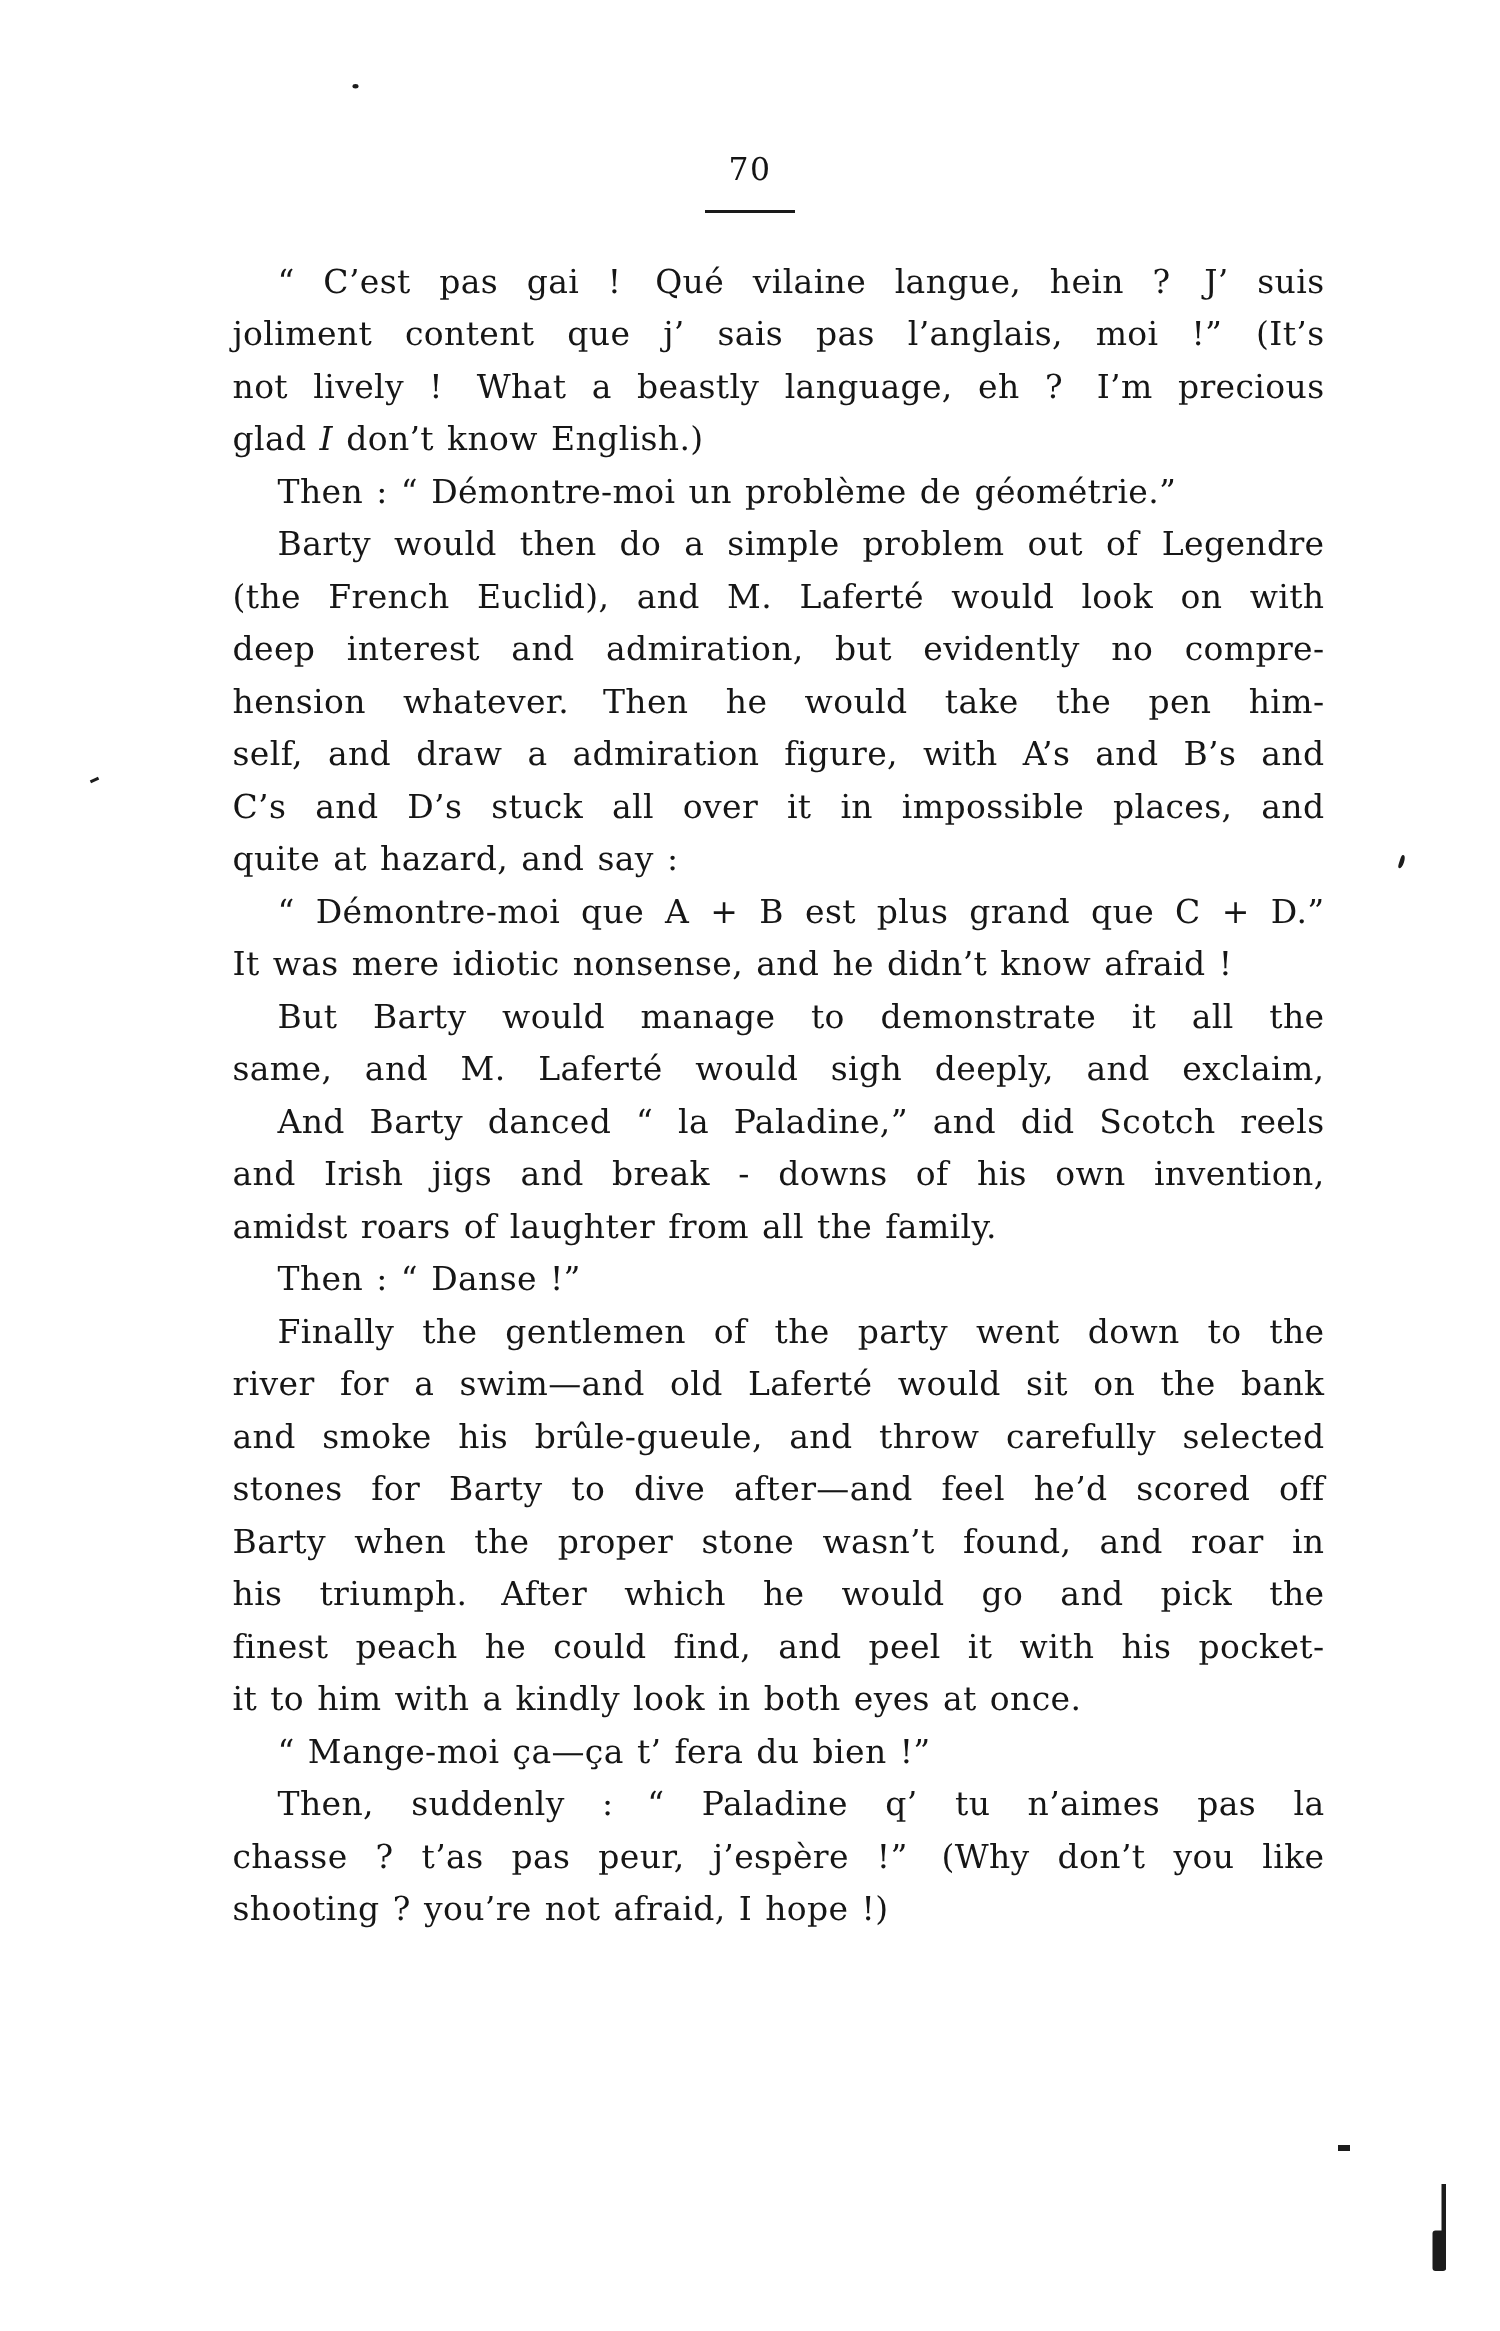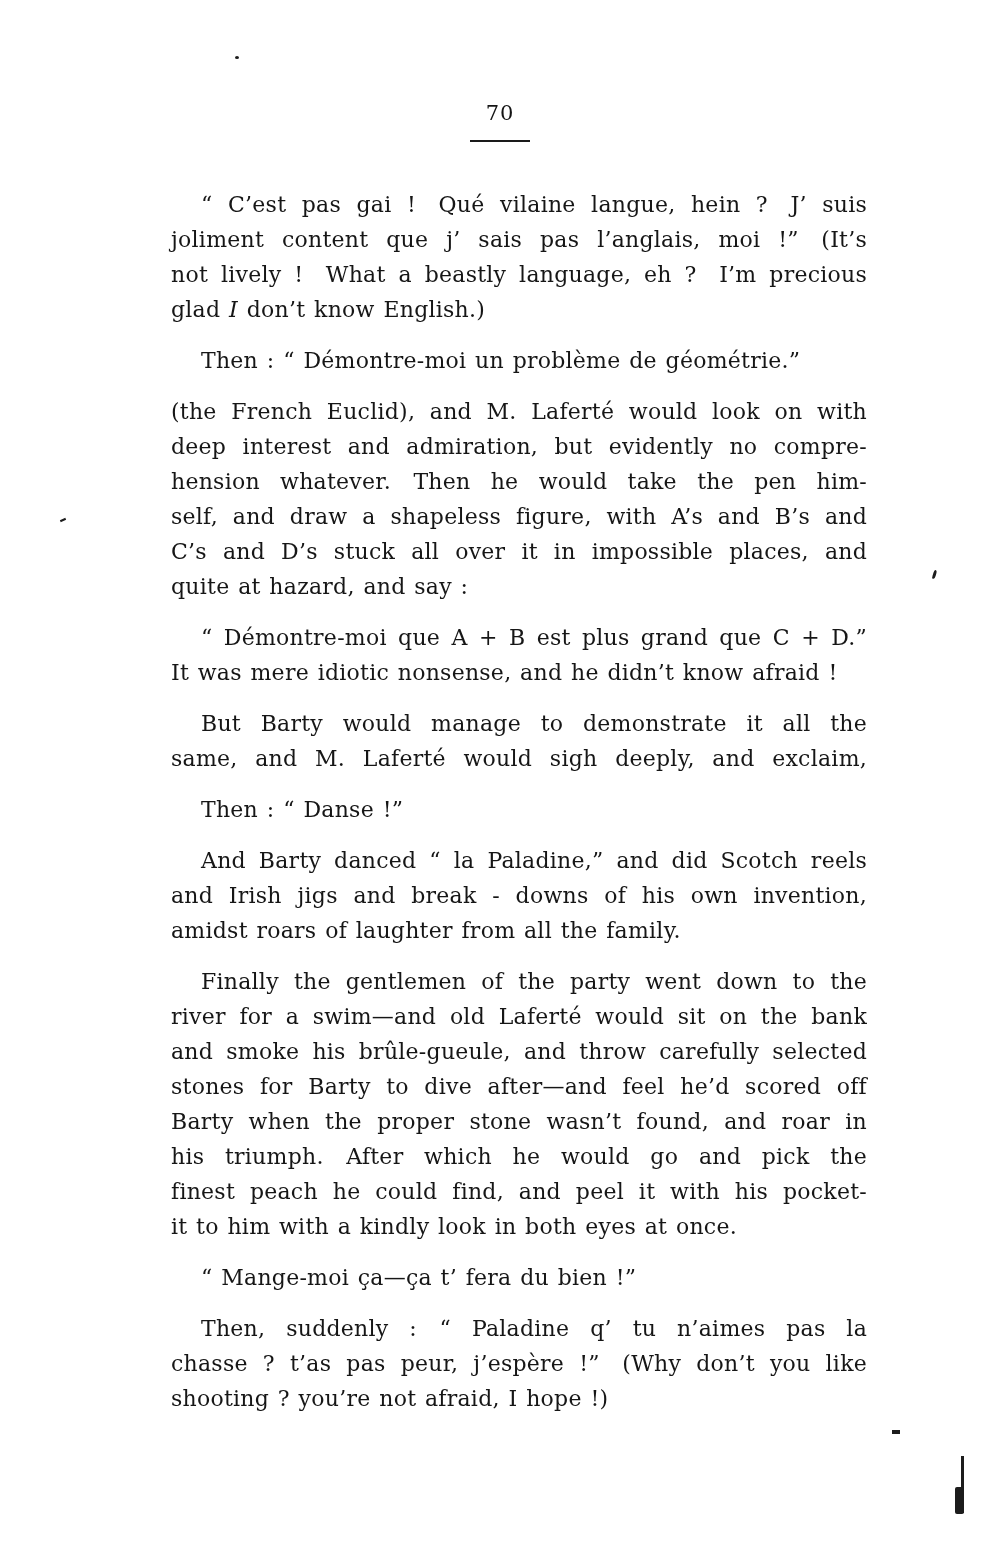--- a/index.html
+++ b/index.html
@@ -39,21 +39,21 @@
     position: absolute;
     left: 155px;
     top: 171px;
     width: 728px;
     font-size: 22px;
     line-height: 35px;
     letter-spacing: 0.25px;
     word-spacing: 1.5px;
   }
   .para {
-    margin: 16px;
+    margin: 0;
     padding: 0;
   }
   .line {
     text-align: justify;
     text-align-last: justify;
     white-space: nowrap;
   }
   .line.last {
     text-align-last: left;
     white-space: normal;
@@ -87,42 +87,43 @@
       <div class="para">
         <div class="line indent"><span>“ C’est pas gai !  Qué vilaine langue, hein ?  J’ suis</span></div>
         <div class="line"><span>joliment content que j’ sais pas l’anglais, moi !”  (It’s</span></div>
         <div class="line"><span>not lively !  What a beastly language, eh ?  I’m precious</span></div>
         <div class="line last"><span>glad </span><i>I</i><span> don’t know English.)</span></div>
       </div>
       <div class="para">
         <div class="line indent last"><span>Then : “ Démontre-moi un problème de géométrie.”</span></div>
       </div>
       <div class="para">
+        <div class="line indent"><span>Barty would then do a simple problem out of Legendre</span></div>
         <div class="line"><span>(the French Euclid), and M. Laferté would look on with</span></div>
         <div class="line"><span>deep interest and admiration, but evidently no compre-</span></div>
         <div class="line"><span>hension whatever.  Then he would take the pen him-</span></div>
-        <div class="line"><span>self, and draw a shapeless figure, with A’s and B’s and</span></div>
+        <div class="line"><span>self, and draw a admiration figure, with A’s and B’s and</span></div>
         <div class="line"><span>C’s and D’s stuck all over it in impossible places, and</span></div>
         <div class="line last"><span>quite at hazard, and say :</span></div>
       </div>
       <div class="para">
         <div class="line indent"><span>“ Démontre-moi que A + B est plus grand que C + D.”</span></div>
         <div class="line last"><span>It was mere idiotic nonsense, and he didn’t know afraid !</span></div>
       </div>
       <div class="para">
         <div class="line indent"><span>But Barty would manage to demonstrate it all the</span></div>
         <div class="line"><span>same, and M. Laferté would sigh deeply, and exclaim,</span></div>
       </div>
       <div class="para">
-        <div class="line indent last"><span>Then : “ Danse !”</span></div>
-      </div>
-      <div class="para">
         <div class="line indent"><span>And Barty danced “ la Paladine,” and did Scotch reels</span></div>
         <div class="line"><span>and Irish jigs and break - downs of his own invention,</span></div>
         <div class="line last"><span>amidst roars of laughter from all the family.</span></div>
+      </div>
+      <div class="para">
+        <div class="line indent last"><span>Then : “ Danse !”</span></div>
       </div>
       <div class="para">
         <div class="line indent"><span>Finally the gentlemen of the party went down to the</span></div>
         <div class="line"><span>river for a swim—and old Laferté would sit on the bank</span></div>
         <div class="line"><span>and smoke his brûle-gueule, and throw carefully selected</span></div>
         <div class="line"><span>stones for Barty to dive after—and feel he’d scored off</span></div>
         <div class="line"><span>Barty when the proper stone wasn’t found, and roar in</span></div>
         <div class="line"><span>his triumph.  After which he would go and pick the</span></div>
         <div class="line"><span>finest peach he could find, and peel it with his pocket-</span></div>
         <div class="line last"><span>it to him with a kindly look in both eyes at once.</span></div>

